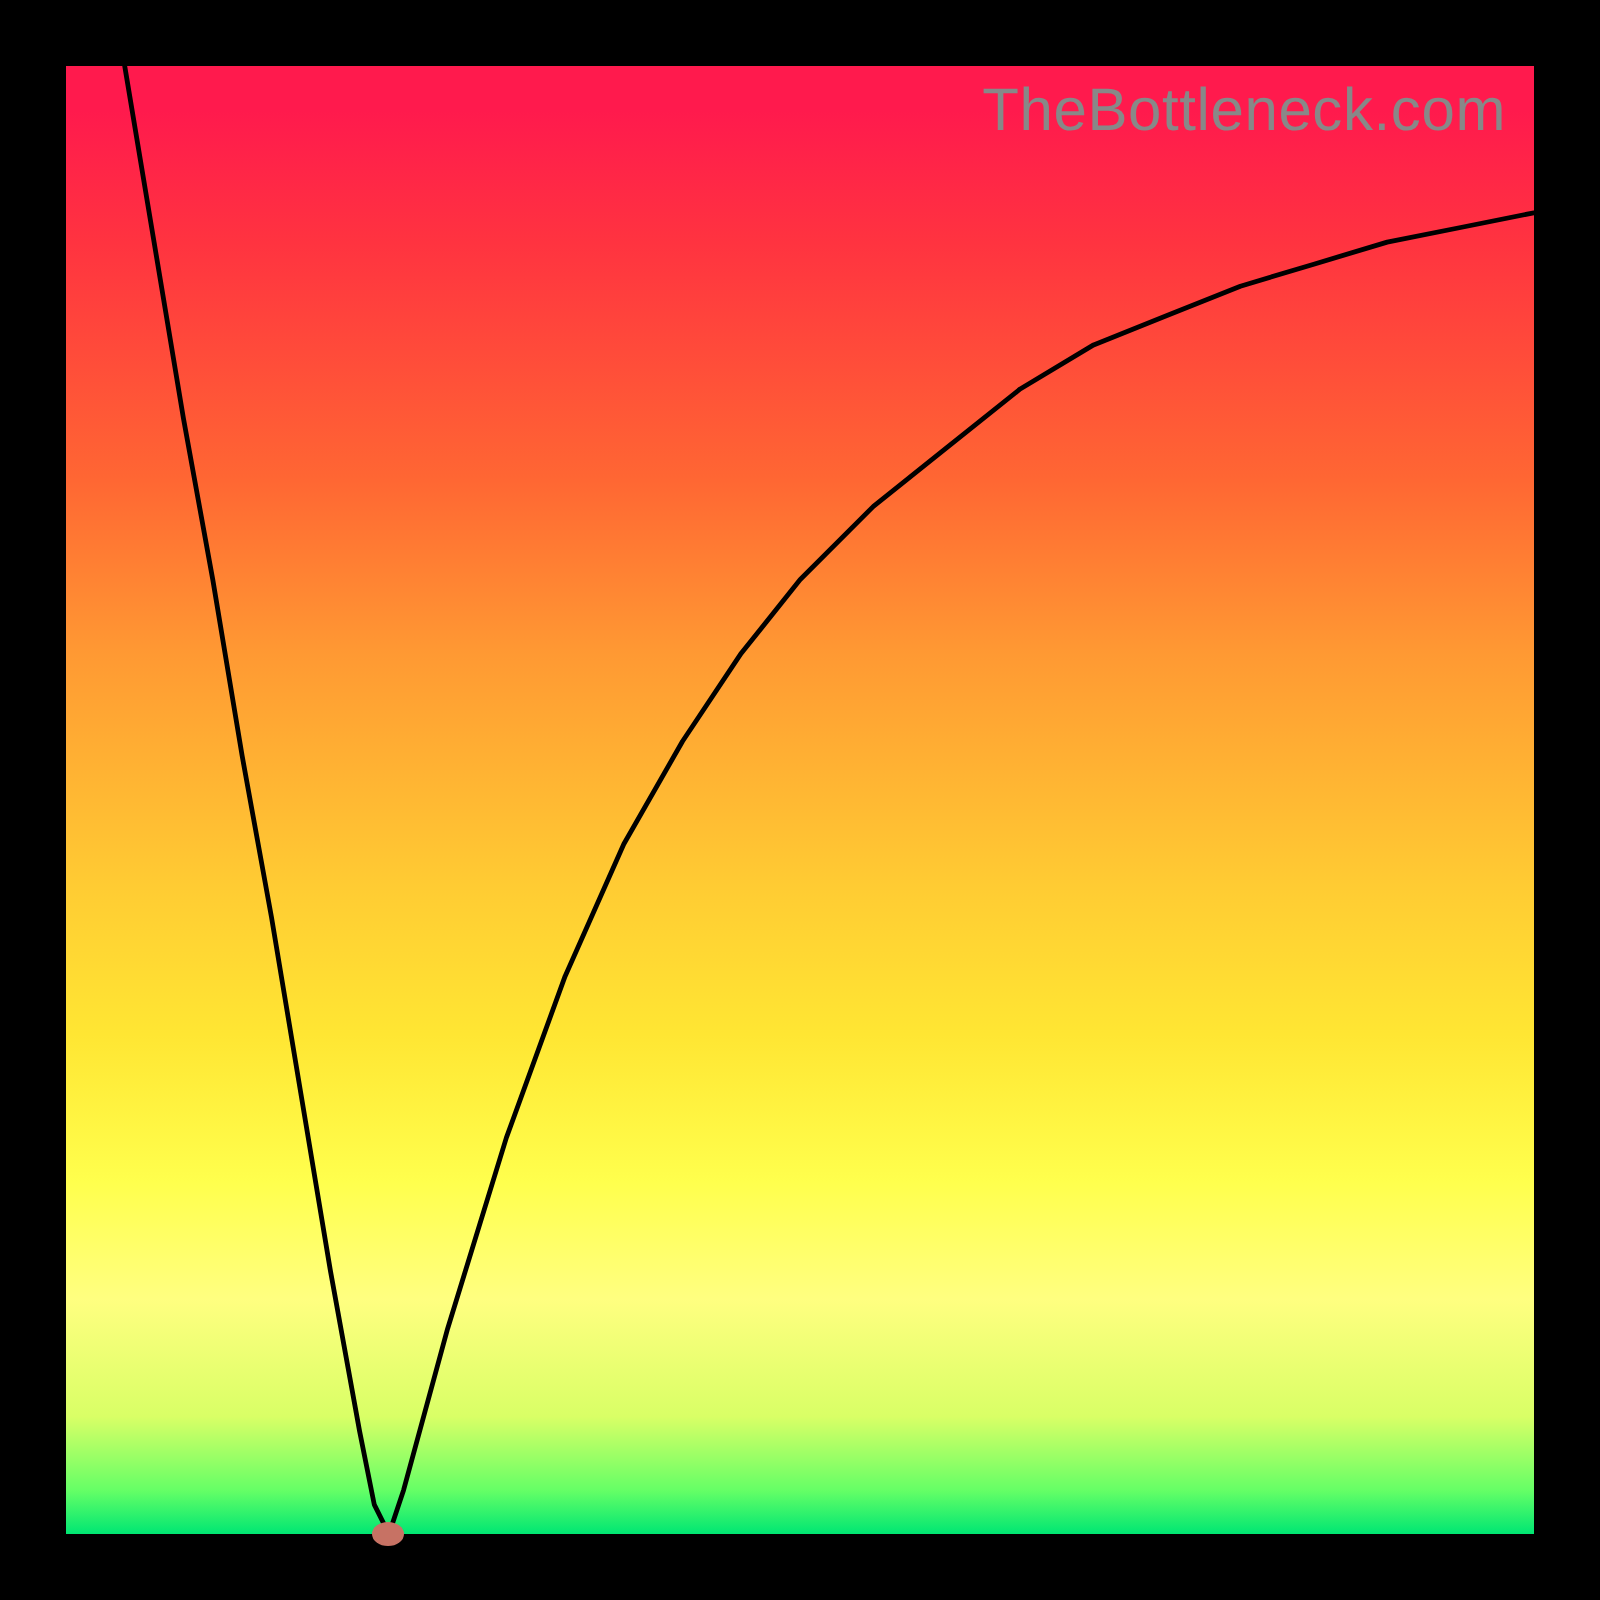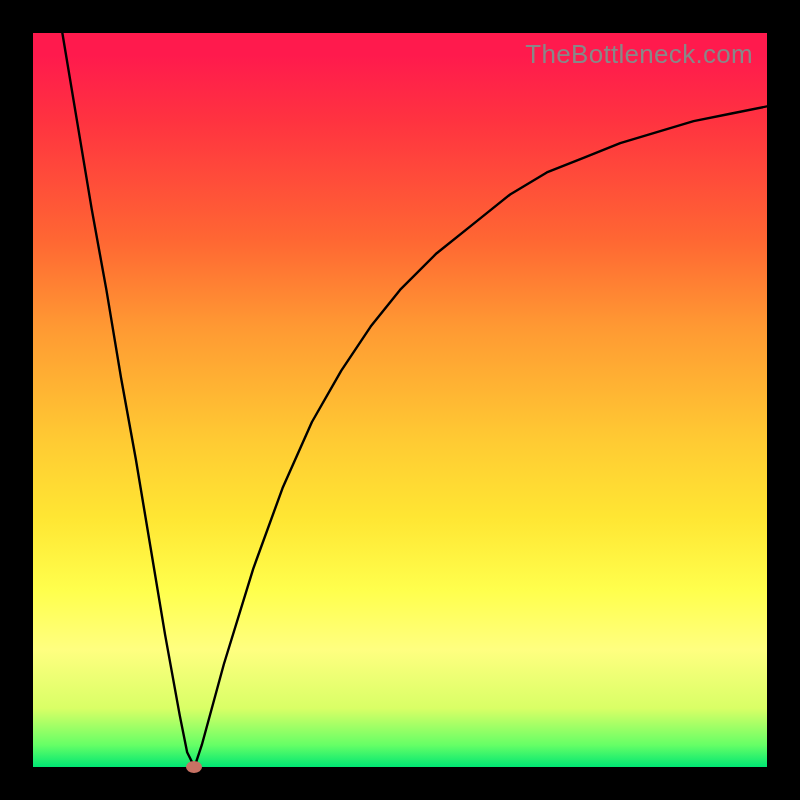--- a/index.html
+++ b/index.html
@@ -36,21 +36,21 @@
       #d9ff66 92%,
       #66ff66 97%,
       #00e673 100%
     );
   }
   .watermark {
     position: absolute;
     top: 6px;
     right: 14px;
     color: #888;
-    font-size: 26px;
+    font-size: 30px;
     font-weight: 500;
     letter-spacing: 0.3px;
     user-select: none;
     white-space: nowrap;
   }
   svg.curve {
     position: absolute;
     left: 0;
     top: 0;
     width: 734px;

